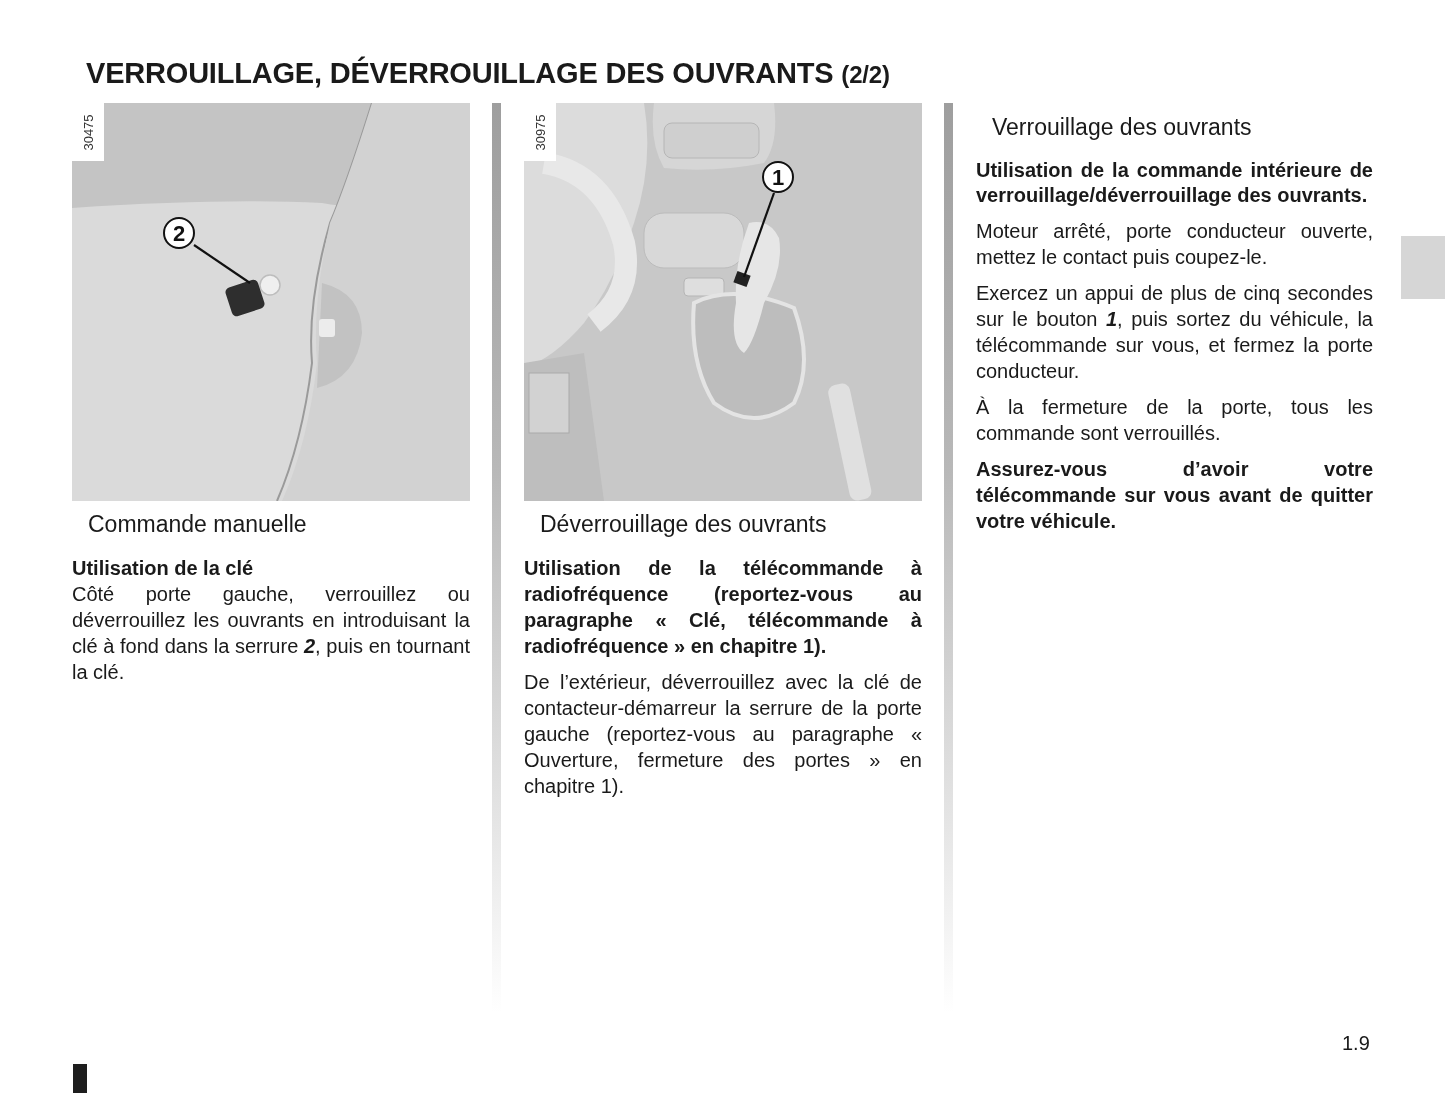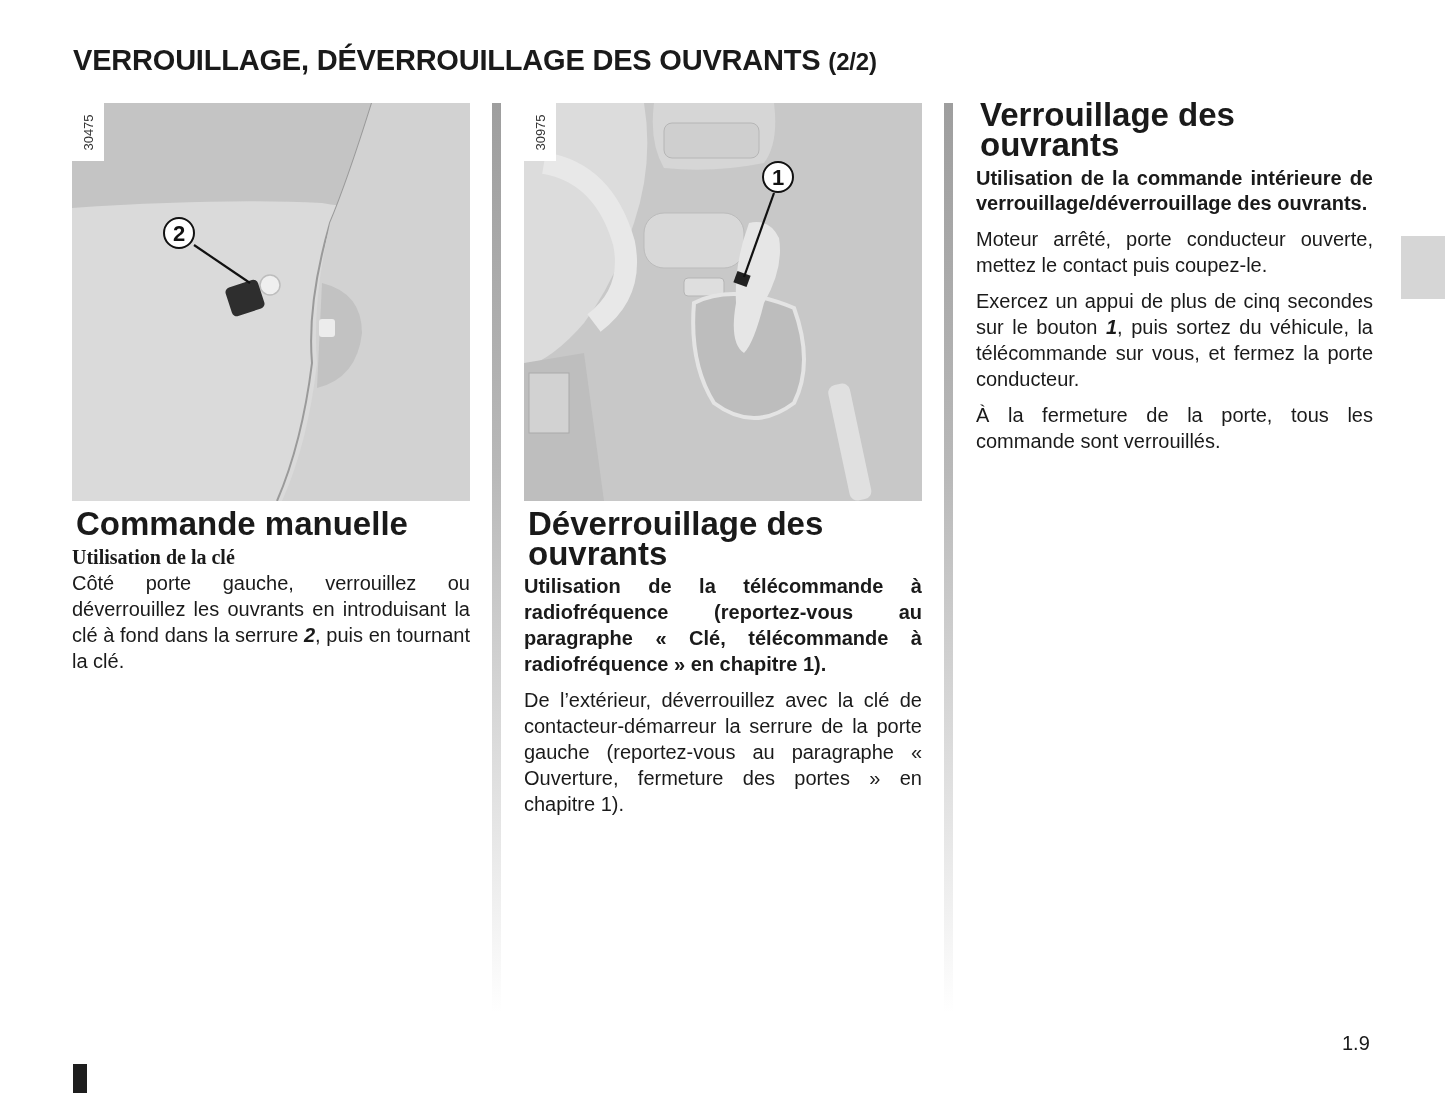--- a/index.html
+++ b/index.html
@@ -1,34 +1,34 @@
 <!DOCTYPE html>
 <html><head>
   <meta charset="utf-8">
   <style>
     html, body { margin: 0; padding: 0; background: #ffffff; }
     body { width: 1445px; height: 1117px; position: relative; overflow: hidden;
            font-family: "Liberation Sans", sans-serif; color: #1a1a1a; }
-    .page-title { position: absolute; left: 73px; top: 44px; margin: 0;
+    .page-title { position: absolute; left: 73px; top: 44px; margin: 13px;
                   font-size: 29px; font-weight: bold; letter-spacing: -0.2px; white-space: nowrap; }
     .page-title .sub { font-size: 24px; }
     .col { position: absolute; top: 103px; width: 398px; }
     .col1 { left: 72px; }
     .col2 { left: 524px; }
     .col3 { left: 976px; width: 397px; top: 96px; }
     .divider { position: absolute; top: 103px; width: 9px; height: 910px;
                background: linear-gradient(to bottom, #9e9e9e 0%, #b8b8b8 40%, #e6e6e6 80%, #ffffff 100%); }
     .div1 { left: 492px; }
     .div2 { left: 944px; }
     .figure { position: relative; width: 398px; height: 398px; overflow: hidden; background: #d4d4d4; }
     .figure svg { position: absolute; left: 0; top: 0; }
     .ref { position: absolute; left: 0; top: 0; width: 32px; height: 58px; background: #ffffff;
            display: flex; align-items: center; justify-content: center; }
     .ref span { display: inline-block; transform: rotate(-90deg); font-size: 13px; color: #333; white-space: nowrap; }
-    h2 { font-size: 33px; font-weight: bold; margin: 4px; line-height: 30px; }
+    h2 { font-size: 23px; font-weight: normal; margin: 16px; line-height: 30px; }
     .col1 h2, .col2 h2 { margin-top: 8px; }
     p { margin: 0; font-size: 20px; line-height: 26px; text-align: justify; }
     p.b { font-weight: bold; }
     .mt10 { margin-top: 10px; }
     .tab { position: absolute; left: 1401px; top: 236px; width: 44px; height: 63px; background: #d6d6d6; }
     .page-num { position: absolute; left: 1342px; top: 1032px; font-size: 20px; }
     .corner-mark { position: absolute; left: 73px; top: 1064px; width: 14px; height: 29px; background: #1e1e1e; }
   </style>
 </head>
 <body>
@@ -54,21 +54,21 @@
       <rect x="156" y="180" width="34" height="30" rx="5" fill="#2e2e2e" transform="rotate(-18 173 195)"></rect>
       <line x1="122" y1="142" x2="178" y2="180" stroke="#111" stroke-width="2.2"></line>
       <circle cx="107" cy="130" r="15" fill="#ffffff" stroke="#111" stroke-width="2"></circle>
       <text x="107" y="138" text-anchor="middle" font-family="Liberation Sans, sans-serif" font-weight="bold" font-size="22" fill="#111">2</text>
     </svg>
     <div class="ref">
         <span>30475</span>
       </div>
   </div>
   <h2>Commande manuelle</h2>
-  <p class="b" style="margin-top:5px;font-family:Liberation Serif, serif;">Utilisation de la clé</p>
+  <p class="b" style="margin-top:5px;">Utilisation de la clé</p>
   <p><span>Côté porte gauche, verrouillez ou déverrouillez les ouvrants en introduisant la clé à fond dans la serrure </span><b><i>2</i></b><span>, puis en tournant la clé.</span></p>
 </section>
 
 <section class="col col2">
   <div class="figure">
     <svg width="398" height="398" viewBox="0 0 398 398">
       <rect x="0" y="0" width="398" height="398" fill="#c8c8c8"></rect>
       <path d="M0 0 H120 Q130 60 110 120 Q90 180 60 220 Q30 255 0 265 Z" fill="#dcdcdc"></path>
       <path d="M20 60 Q80 70 100 140 Q110 190 70 220" fill="none" stroke="#e8e8e8" stroke-width="22"></path>
       <path d="M130 0 H250 Q255 40 240 60 Q190 70 140 65 Q125 40 130 0 Z" fill="#d6d6d6"></path>
@@ -93,17 +93,18 @@
   <p class="b" style="margin-top:4px;">Utilisation de la télécommande à radiofréquence (reportez-vous au paragraphe « Clé, télécommande à radiofréquence » en chapitre 1).</p>
   <p class="mt10">De l’extérieur, déverrouillez avec la clé de contacteur-démarreur la serrure de la porte gauche (reportez-vous au paragraphe « Ouverture, fermeture des portes » en chapitre 1).</p>
 </section>
 
 <section class="col col3">
   <h2>Verrouillage des ouvrants</h2>
   <p class="b" style="margin-top:6px; line-height:25px;">Utilisation de la commande intérieure de verrouillage/déverrouillage des ouvrants.</p>
   <p class="mt10">Moteur arrêté, porte conducteur ouverte, mettez le contact puis coupez-le.</p>
   <p class="mt10"><span>Exercez un appui de plus de cinq secondes sur le bouton </span><b><i>1</i></b><span>, puis sortez du véhicule, la télécommande sur vous, et fermez la porte conducteur.</span></p>
   <p class="mt10">À la fermeture de la porte, tous les commande sont verrouillés.</p>
+  <p class="b mt10">Assurez-vous d’avoir votre télécommande sur vous avant de quitter votre véhicule.</p>
 </section>
 
 <div class="tab"></div>
 <div class="page-num">1.9</div>
 <div class="corner-mark"></div>
 
 </body></html>

